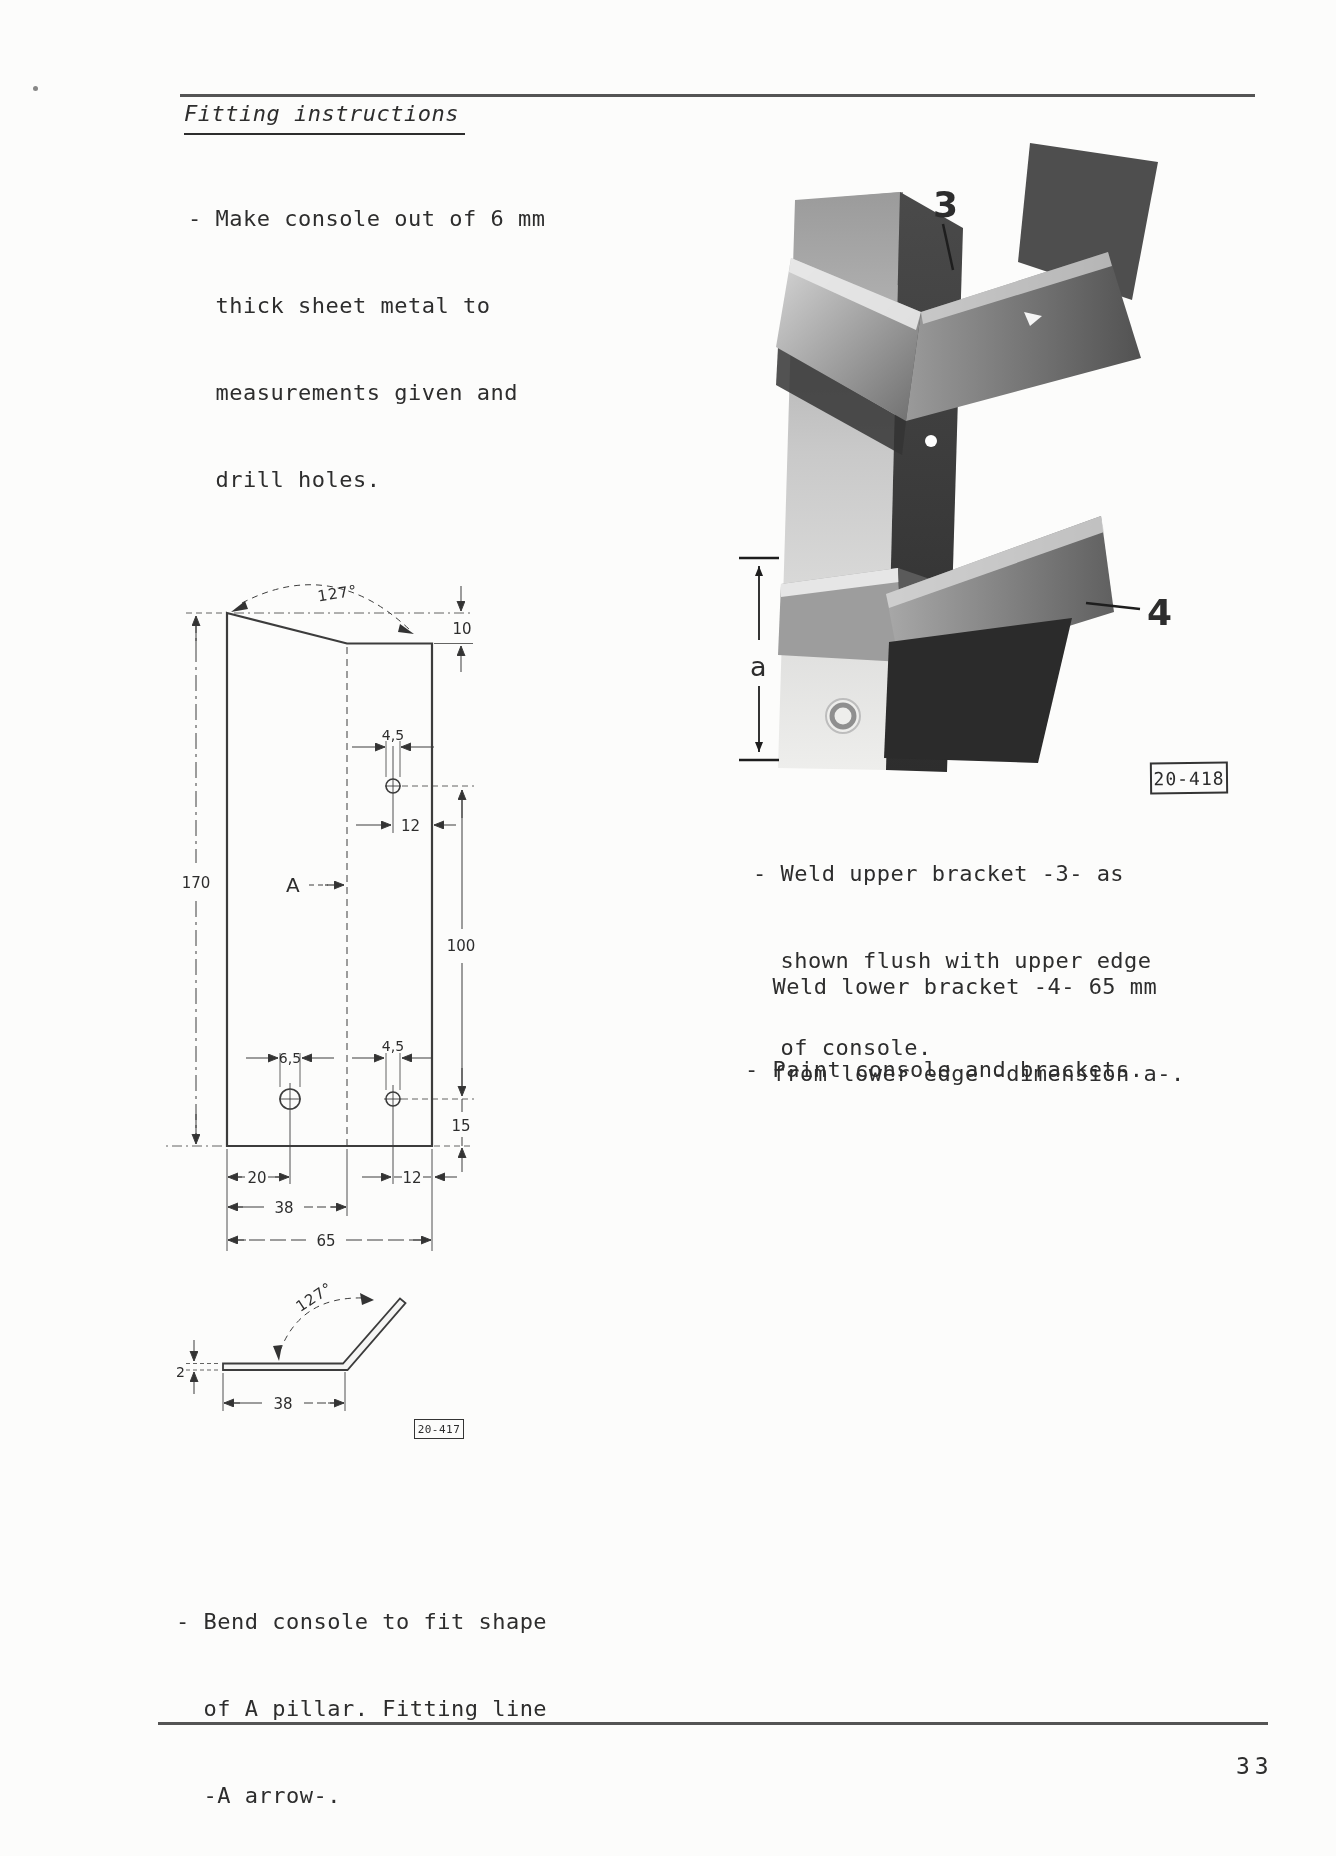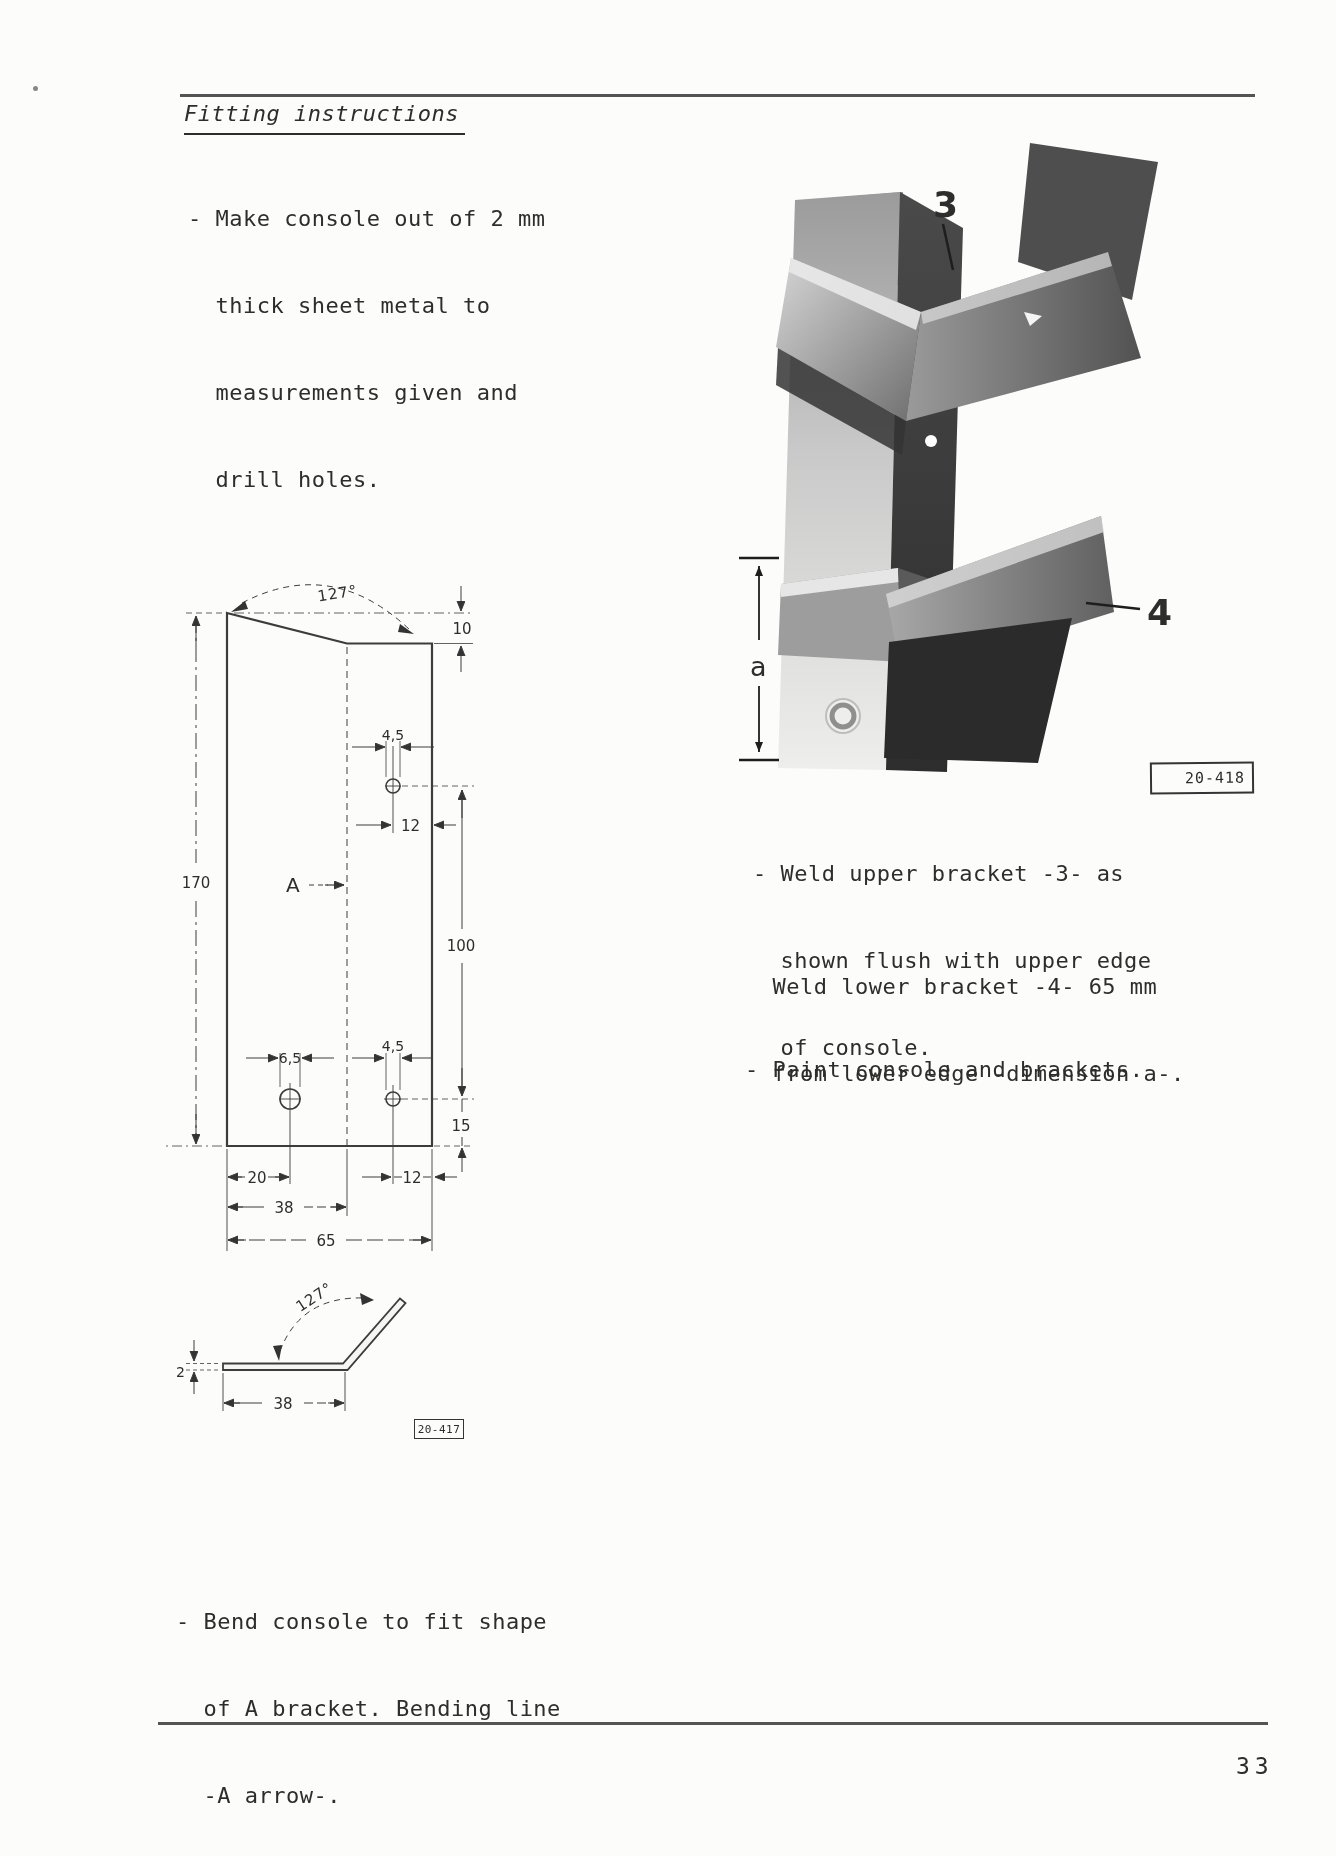--- a/index.html
+++ b/index.html
@@ -13,41 +13,41 @@
          letter-spacing:.5px;border-bottom:2px solid var(--ink);padding:0 6px 7px 0;white-space:pre;font-style:italic;}
   .txt{position:absolute;font-size:22px;line-height:29px;letter-spacing:.5px;white-space:pre;}
   .lb1{left:188px;top:146px;}
   .rc1{left:745px;top:801px;margin-left:8px;}
   .rc2{left:745px;top:914px;}
   .rc3{left:745px;top:997px;}
   .lb2{left:176px;top:1549px;}
   .pageno{position:absolute;left:1236px;top:1753px;font-size:23px;letter-spacing:5px;}
   .figref{position:absolute;border:2px solid #343434;display:flex;align-items:center;justify-content:center;
           font-family:"DejaVu Sans Mono",monospace;background:var(--paper);}
-  .fig418{left:1150px;top:762px;width:74px;height:28px;font-size:15px;letter-spacing:1px;transform:rotate(-.6deg);padding-left:26px;}
+  .fig418{left:1150px;top:762px;width:74px;height:28px;font-size:18px;letter-spacing:1px;transform:rotate(-.6deg);}
   .fig417{left:414px;top:1419px;width:48px;height:18px;font-size:11px;letter-spacing:.5px;border-width:1.5px;text-align:right;}
   .speck{position:absolute;left:33px;top:86px;width:5px;height:5px;border-radius:50%;background:#555;opacity:.7;}
   svg{position:absolute;overflow:visible;}
   .photo{left:620px;top:100px;width:560px;height:700px;}
   .drawing{left:158px;top:555px;width:342px;height:905px;}
   svg text{fill:var(--ink);font-family:"DejaVu Sans",sans-serif;}
   .drawing line,.drawing path,.drawing circle{stroke:var(--line);}
 </style>
 </head>
 <body>
 
 <div class="page">
 
   <div class="rule rule-top"></div>
   <div class="speck"></div>
 
   <h1 class="title">Fitting instructions</h1>
 
   <div class="txt lb1">
-    <div>- Make console out of 2 mm</div>
+    <div>- Make console out of 6 mm</div>
     <div>  thick sheet metal to</div>
     <div>  measurements given and</div>
     <div>  drill holes.</div>
   </div>
 
   <svg class="photo" viewBox="620 100 560 700">
     <defs>
       <linearGradient id="gFace" x1="0" y1="0" x2="0" y2="1">
         <stop offset="0" stop-color="#9b9b9b"></stop>
           <stop offset=".45" stop-color="#c9c9c9"></stop>
@@ -297,20 +297,20 @@
       </g>
     </g>
   </svg>
 
   <div class="figref fig417">
     <span>20-417</span>
   </div>
 
   <div class="txt lb2">
     <div>- Bend console to fit shape</div>
-    <div>  of A bracket. Bending line</div>
+    <div>  of A pillar. Fitting line</div>
     <div>  -A arrow-.</div>
   </div>
 
   <div class="rule rule-bottom"></div>
   <div class="pageno">33</div>
 
 </div>
 
 </body></html>

